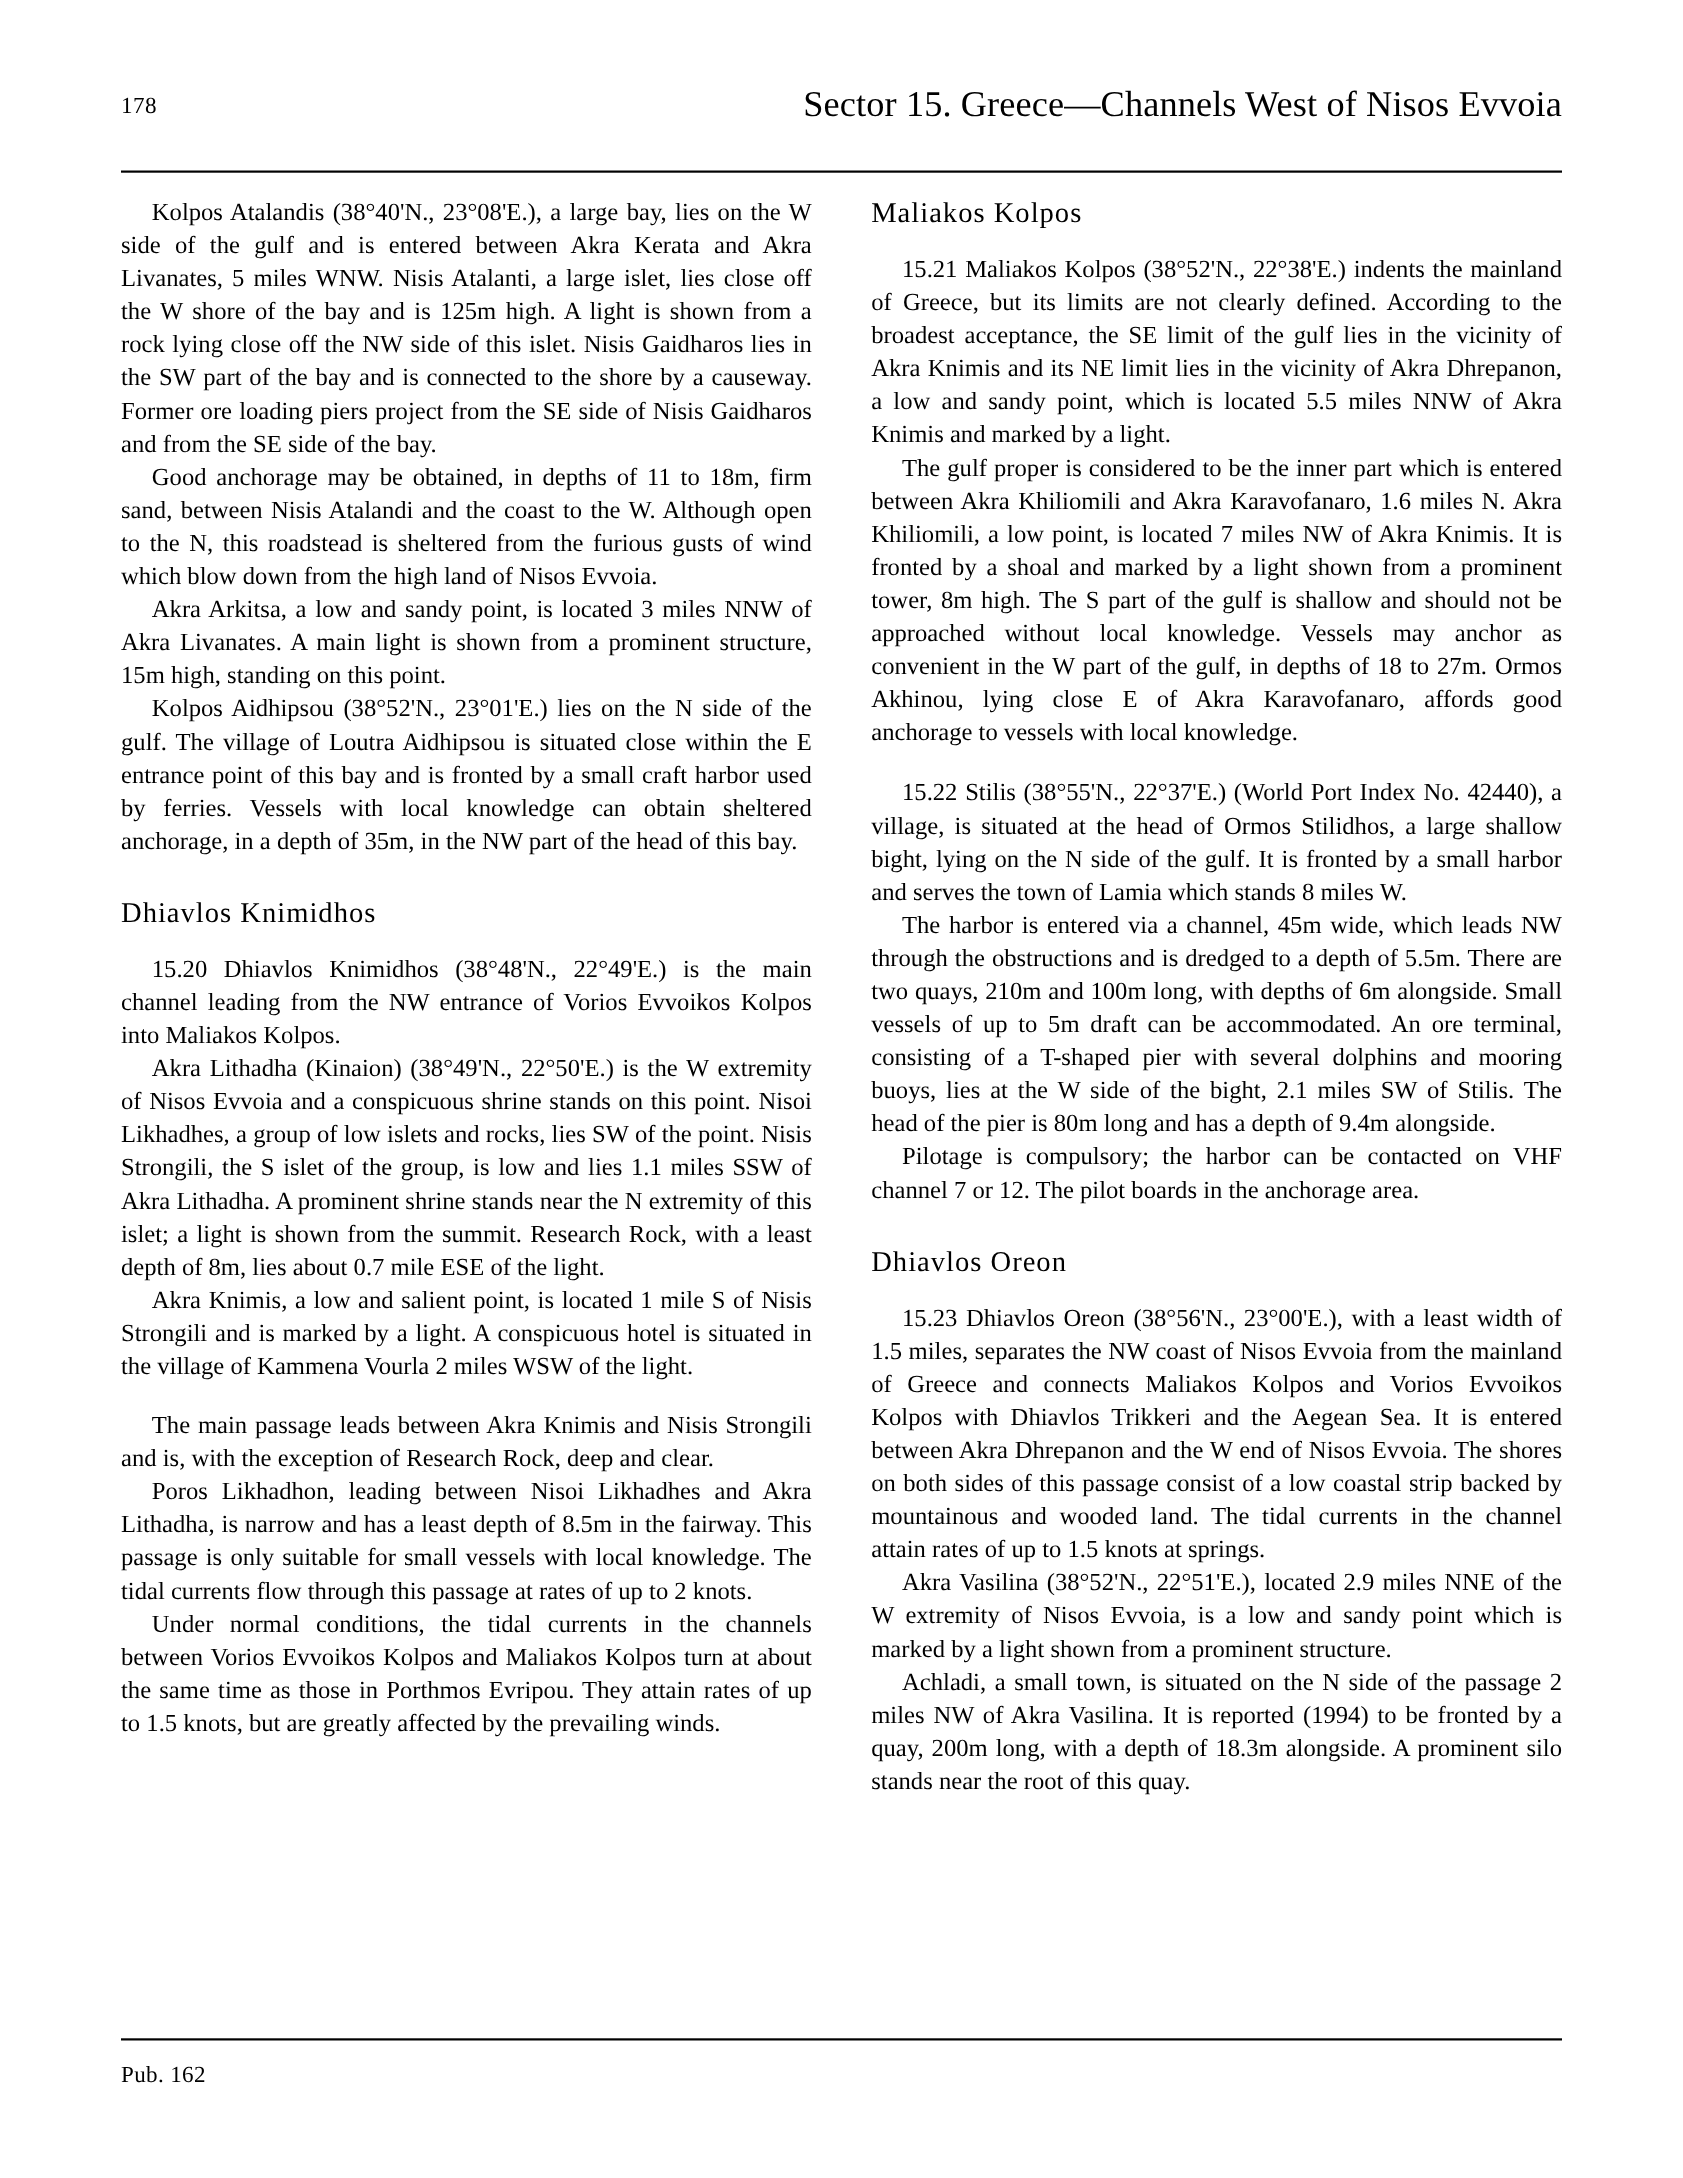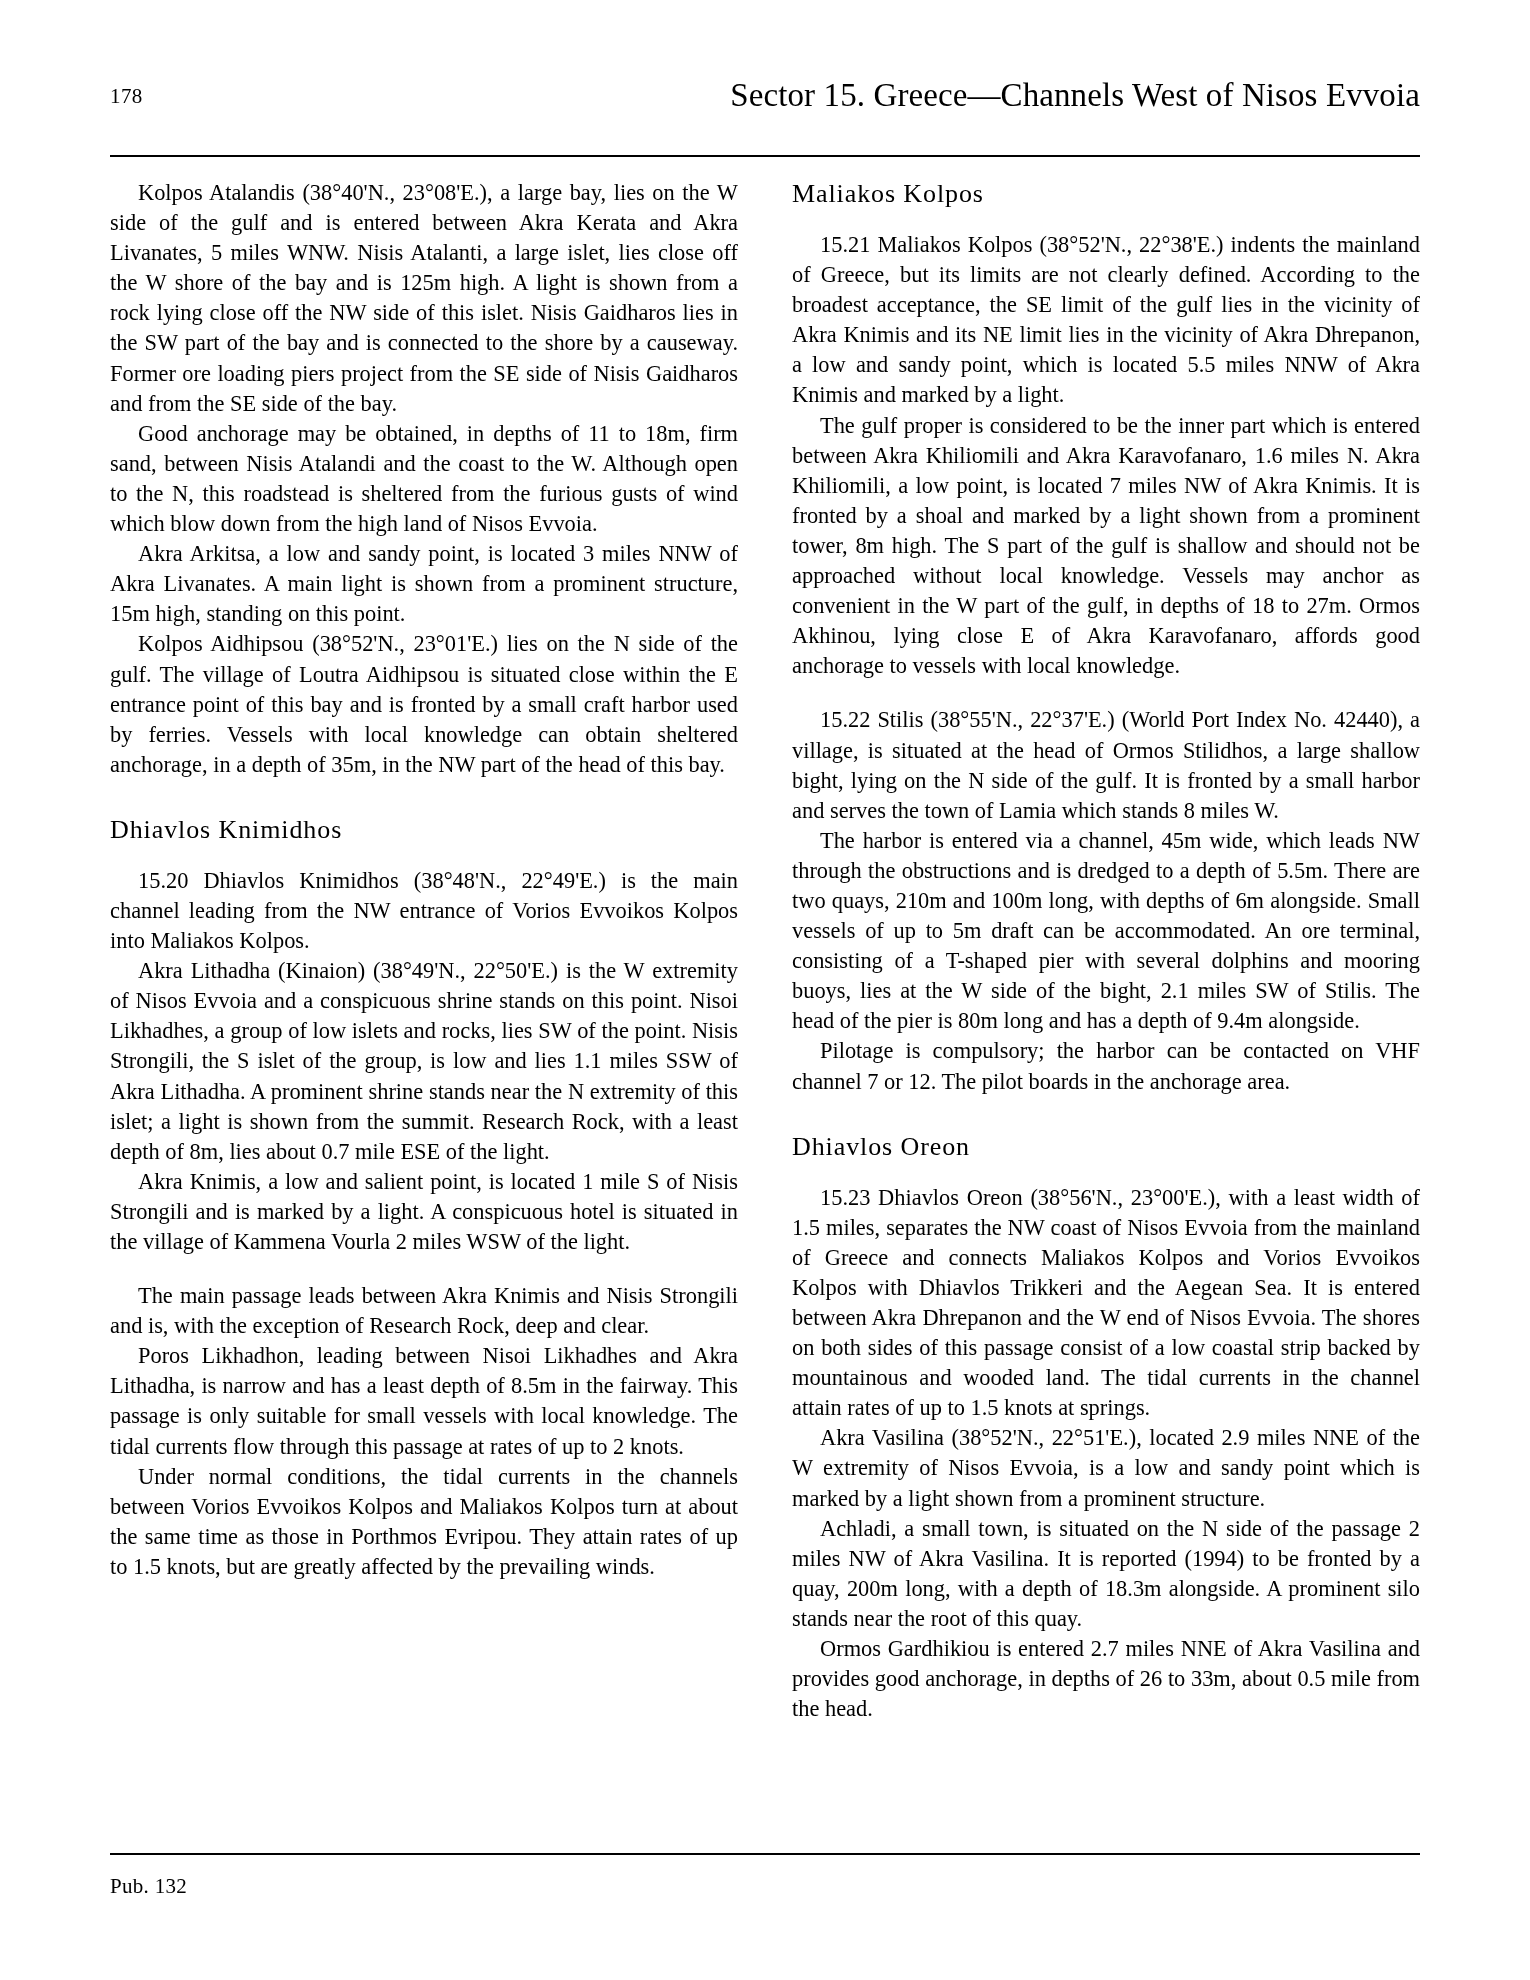--- a/index.html
+++ b/index.html
@@ -150,20 +150,19 @@
         <h2 class="section-head first">Maliakos Kolpos</h2>
         <p class="para">15.21  Maliakos Kolpos (38°52'N., 22°38'E.) indents the mainland of Greece, but its limits are not clearly defined. According to the broadest acceptance, the SE limit of the gulf lies in the vicinity of Akra Knimis and its NE limit lies in the vicinity of Akra Dhrepanon, a low and sandy point, which is located 5.5 miles NNW of Akra Knimis and marked by a light.</p>
         <p class="para">The gulf proper is considered to be the inner part which is entered between Akra Khiliomili and Akra Karavofanaro, 1.6 miles N. Akra Khiliomili, a low point, is located 7 miles NW of Akra Knimis. It is fronted by a shoal and marked by a light shown from a prominent tower, 8m high. The S part of the gulf is shallow and should not be approached without local knowledge. Vessels may anchor as convenient in the W part of the gulf, in depths of 18 to 27m. Ormos Akhinou, lying close E of Akra Karavofanaro, affords good anchorage to vessels with local knowledge.</p>
         <p class="para gap-before">15.22  Stilis (38°55'N., 22°37'E.) (World Port Index No. 42440), a village, is situated at the head of Ormos Stilidhos, a large shallow bight, lying on the N side of the gulf. It is fronted by a small harbor and serves the town of Lamia which stands 8 miles W.</p>
         <p class="para">The harbor is entered via a channel, 45m wide, which leads NW through the obstructions and is dredged to a depth of 5.5m. There are two quays, 210m and 100m long, with depths of 6m alongside. Small vessels of up to 5m draft can be accommodated. An ore terminal, consisting of a T-shaped pier with several dolphins and mooring buoys, lies at the W side of the bight, 2.1 miles SW of Stilis. The head of the pier is 80m long and has a depth of 9.4m alongside.</p>
         <p class="para">Pilotage is compulsory; the harbor can be contacted on VHF channel 7 or 12. The pilot boards in the anchorage area.</p>
         <h2 class="section-head">Dhiavlos Oreon</h2>
         <p class="para">15.23  Dhiavlos Oreon (38°56'N., 23°00'E.), with a least width of 1.5 miles, separates the NW coast of Nisos Evvoia from the mainland of Greece and connects Maliakos Kolpos and Vorios Evvoikos Kolpos with Dhiavlos Trikkeri and the Aegean Sea. It is entered between Akra Dhrepanon and the W end of Nisos Evvoia. The shores on both sides of this passage consist of a low coastal strip backed by mountainous and wooded land. The tidal currents in the channel attain rates of up to 1.5 knots at springs.</p>
         <p class="para">Akra Vasilina (38°52'N., 22°51'E.), located 2.9 miles NNE of the W extremity of Nisos Evvoia, is a low and sandy point which is marked by a light shown from a prominent structure.</p>
         <p class="para">Achladi, a small town, is situated on the N side of the passage 2 miles NW of Akra Vasilina. It is reported (1994) to be fronted by a quay, 200m long, with a depth of 18.3m alongside. A prominent silo stands near the root of this quay.</p>
-        <p class="para">Ormos Gardhikiou is entered 2.7 miles NNE of Akra Vasilina and provides good anchorage, in depths of 26 to 33m, about 0.5 mile from the head.</p>
       </div>
   </div>
 
   <div class="rule-bottom"></div>
-  <div class="footer">Pub. 132</div>
+  <div class="footer">Pub. 162</div>
 
 </div>
 
 </body></html>

